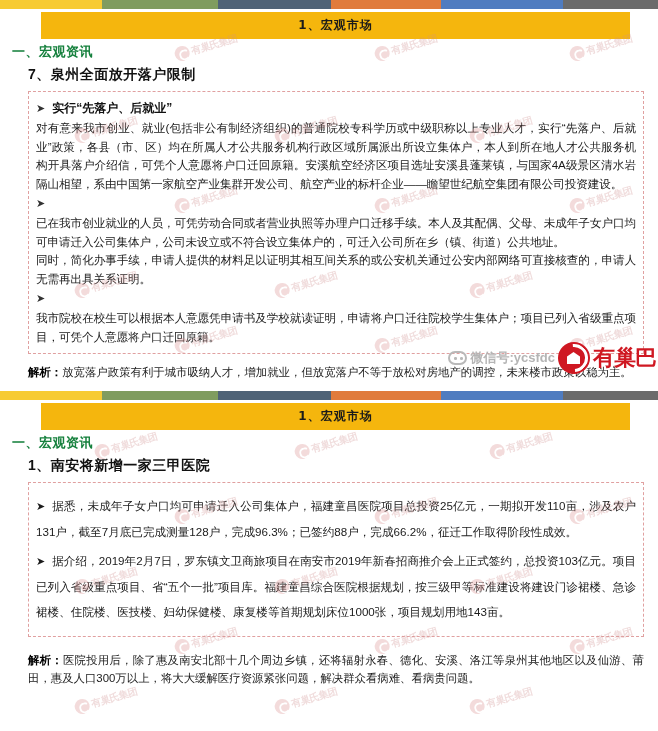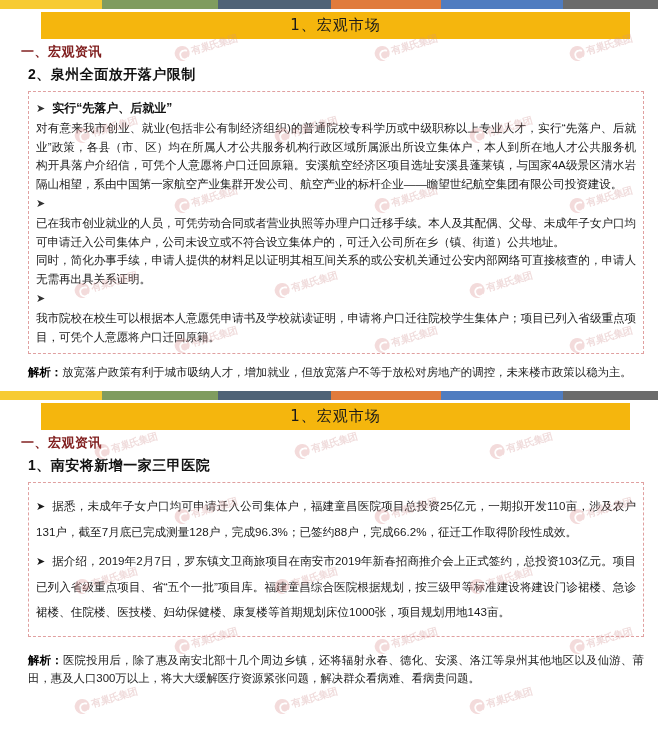--- a/index.html
+++ b/index.html
@@ -35,31 +35,31 @@
   
   .title-band {
     margin: 3px 28px 0 41px;
     height: 27px;
     background: #f5b60d;
     display: flex;
     align-items: center;
     justify-content: center;
   }
   .title-band .title-text {
-    font-size: 15px;
-    font-weight: 400;
+    font-size: 12px;
+    font-weight: 700;
     color: #1a1a1a;
     letter-spacing: 1px;
     font-family: "DejaVu Sans", "Liberation Sans", sans-serif;
   }
 
   
   .sec-head {
-    margin: 4px 0 0 21px;
-    color: #7f1d1d;
+    margin: 4px 0 0 12px;
+    color: #15803d;
     font-size: 13px;
     font-weight: 700;
     letter-spacing: .5px;
   }
   .sub-head {
     margin: 5px 0 0 28px;
     color: #111111;
     font-size: 14px;
     font-weight: 700;
     letter-spacing: .5px;
@@ -236,21 +236,21 @@
       <div class="seg" style="background: rgb(224, 123, 60); width: 16.8361%;"></div>
       <div class="seg" style="background: rgb(79, 124, 192); width: 18.4244%;"></div>
       <div class="seg" style="background: rgb(107, 107, 107); width: 14.4854%;"></div>
     </div>
 
   <div class="title-band">
     <span class="title-text">1、宏观市场</span>
   </div>
 
   <div class="sec-head">一、宏观资讯</div>
-  <div class="sub-head">2、泉州全面放开落户限制</div>
+  <div class="sub-head">7、泉州全面放开落户限制</div>
 
   <div class="dashed-box">
 
     <div class="bullet-line">
       <span class="arrow">➤</span>
       <span>实行“先落户、后就业”</span>
     </div>
     <p class="para">对有意来我市创业、就业(包括非公有制经济组织)的普通院校专科学历或中级职称以上专业人才，实行“先落户、后就业”政策，各县（市、区）均在所属人才公共服务机构行政区域所属派出所设立集体户，本人到所在地人才公共服务机构开具落户介绍信，可凭个人意愿将户口迁回原籍。安溪航空经济区项目选址安溪县蓬莱镇，与国家4A级景区清水岩隔山相望，系由中国第一家航空产业集群开发公司、航空产业的标杆企业——瞻望世纪航空集团有限公司投资建设。</p>
 
     <div class="bullet-line">
@@ -325,20 +325,28 @@
       <div class="wm" style="left: 375px; top: 340px;">
         <span class="wm-circle"></span>
         <span class="wm-text">有巢氏集团</span>
       </div>
       <div class="wm" style="left: 570px; top: 340px;">
         <span class="wm-circle"></span>
         <span class="wm-text">有巢氏集团</span>
       </div>
     </div>
 
+  <div class="brand-overlay">
+    <span class="wechat-bubble"></span>
+    <span class="wx-id">微信号:ycsfdc</span>
+    <span class="logo-mark">
+        <span class="swoosh"></span>
+      </span>
+    <span class="logo-text">有巢巴</span>
+  </div>
 </div>
 
 <div class="gap"></div>
 
 <div class="slide slide-2">
 
   <div class="colorstrip">
       <div class="seg" style="background: rgb(247, 203, 51); width: 15.5654%;"></div>
       <div class="seg" style="background: rgb(127, 156, 95); width: 17.5349%;"></div>
       <div class="seg" style="background: rgb(79, 99, 119); width: 17.1537%;"></div>

